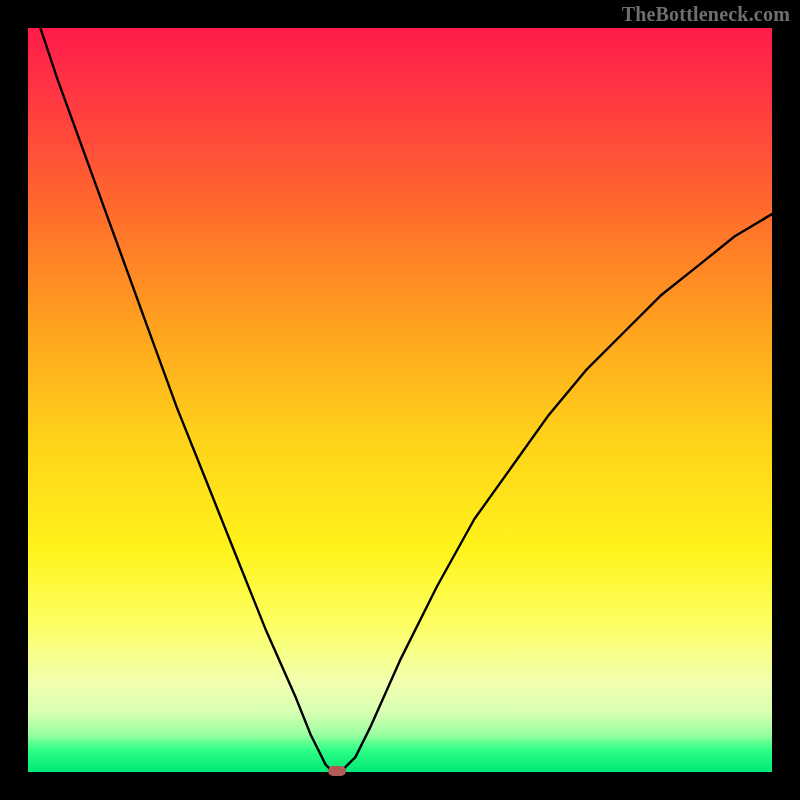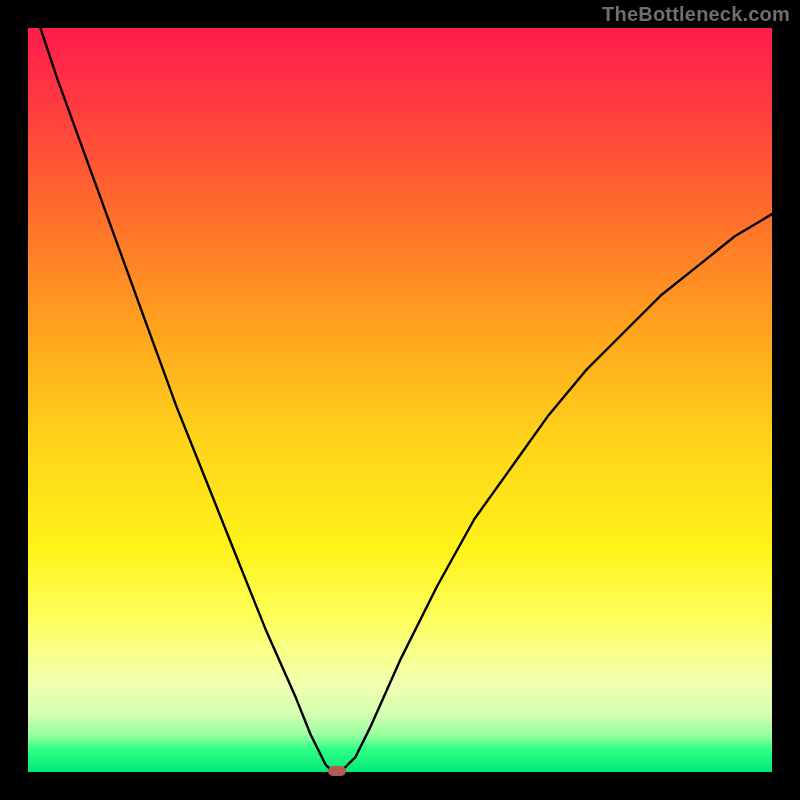--- a/index.html
+++ b/index.html
@@ -36,21 +36,21 @@
       #d7ffb2 92%,
       #9affa0 95%,
       #2fff86 97%,
       #00e876 100%
     );
   }
   .watermark {
     position: absolute;
     top: 3px;
     right: 10px;
-    font-family: Liberation Sans, sans-serif;
+    font-family: Liberation Serif, serif;
     font-size: 20px;
     font-weight: 600;
     color: #6e6e6e;
     letter-spacing: 0.2px;
     user-select: none;
   }
   svg.curve {
     position: absolute;
     top: 0;
     left: 0;

